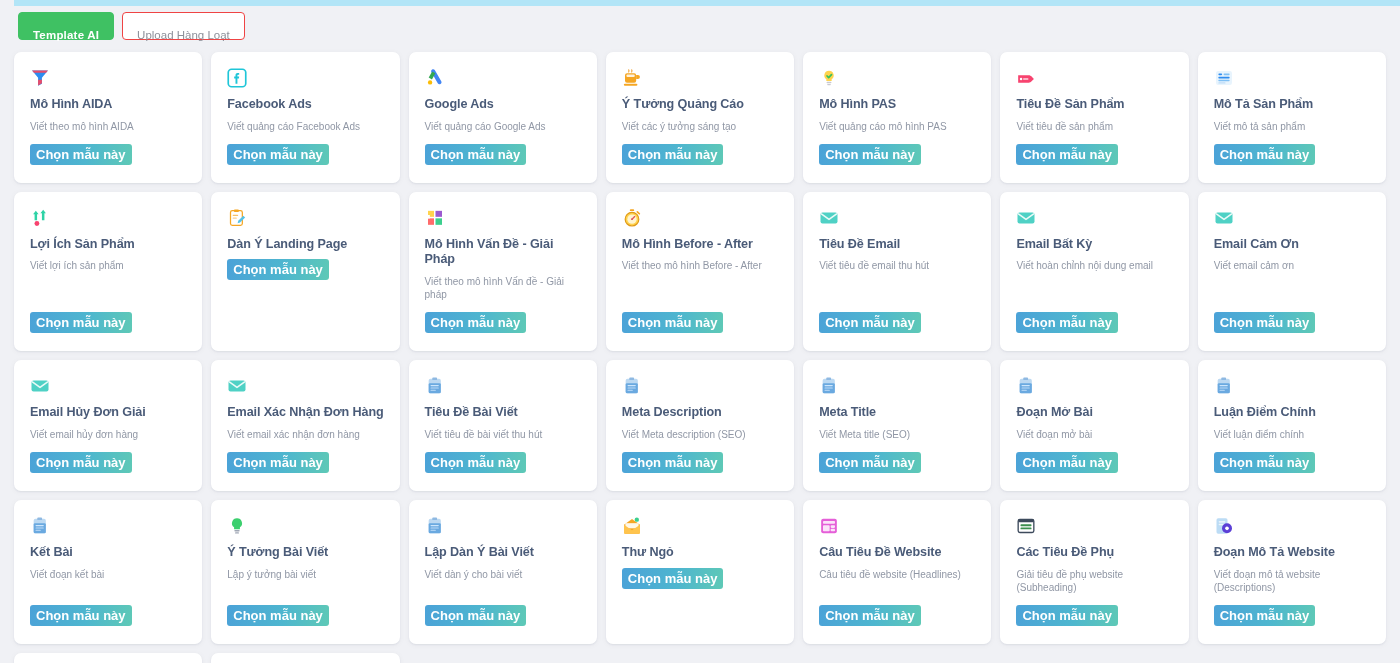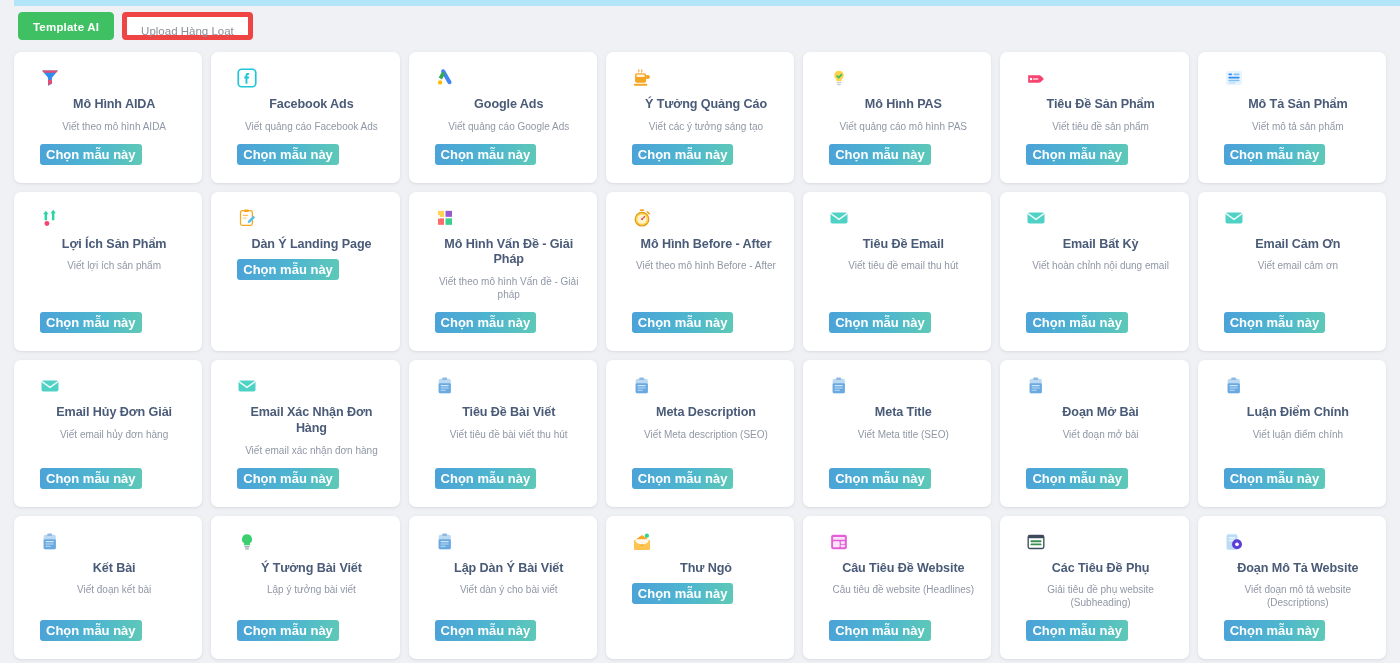--- a/index.html
+++ b/index.html
@@ -27,60 +27,59 @@
     position: absolute;
     top: 12px; left: 18px;
     display: flex;
     align-items: center;
     gap: 8px;
   }
   .tab-btn {
     font-family: "Liberation Sans", sans-serif;
     font-size: 11.5px;
     border-radius: 4px;
-    padding: 0 14px;
+    padding: 8px 14px;
     height: 28px;
     line-height: 28px;
     display: inline-block;
     cursor: pointer;
     white-space: nowrap;
   }
   .tab-btn.primary {
     background: #3fc163;
     color: #ffffff;
     font-weight: bold;
     border: 1px solid #3fc163;
     letter-spacing: .2px;
   }
   .tab-btn.secondary {
     background: #ffffff;
     color: #8d909a;
-    border: 5px solid #ef4444;
+    border: 1px solid #ef4444;
     font-weight: normal;
   }
 
   .grid {
     position: absolute;
     top: 52px; left: 14px;
     width: 1372px;
     display: grid;
     grid-template-columns: repeat(7, 1fr);
     column-gap: 9px;
     row-gap: 9px;
   }
   .card {
     background: #ffffff;
     border-radius: 7px;
     box-shadow: 0 1px 2px rgba(28,40,70,.07), 0 1px 6px rgba(28,40,70,.045);
-    padding: 16px 14px 18px 26px;
+    padding: 16px 14px 18px 16px;
     min-height: 111px;
     display: flex;
     flex-direction: column;
     cursor: pointer;
-    text-align: center;
   }
   .card-icon {
     width: 20px; height: 20px;
     margin-bottom: 9px;
     display: block;
     flex: none;
   }
   .card-icon svg { display: block; width: 20px; height: 20px; }
   .card-title {
     font-size: 12.6px;

